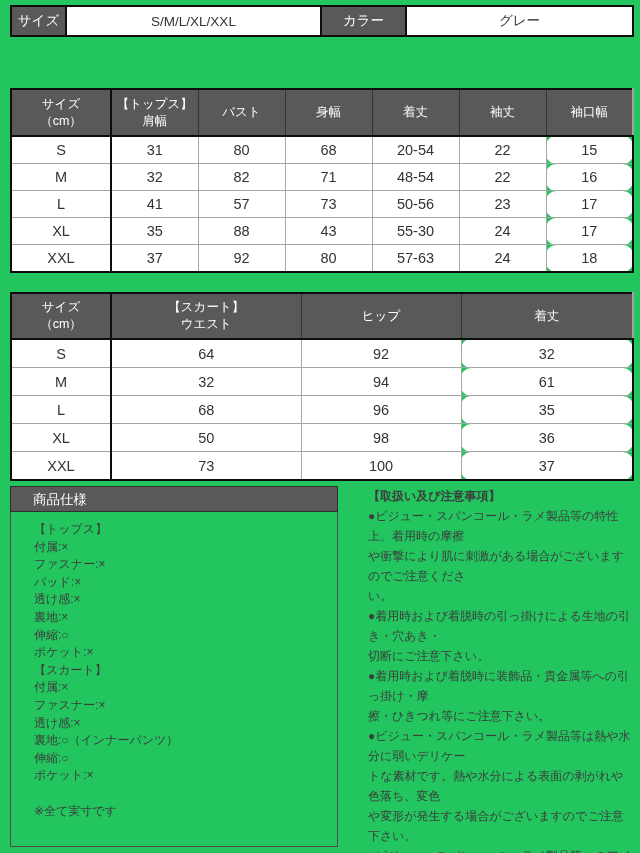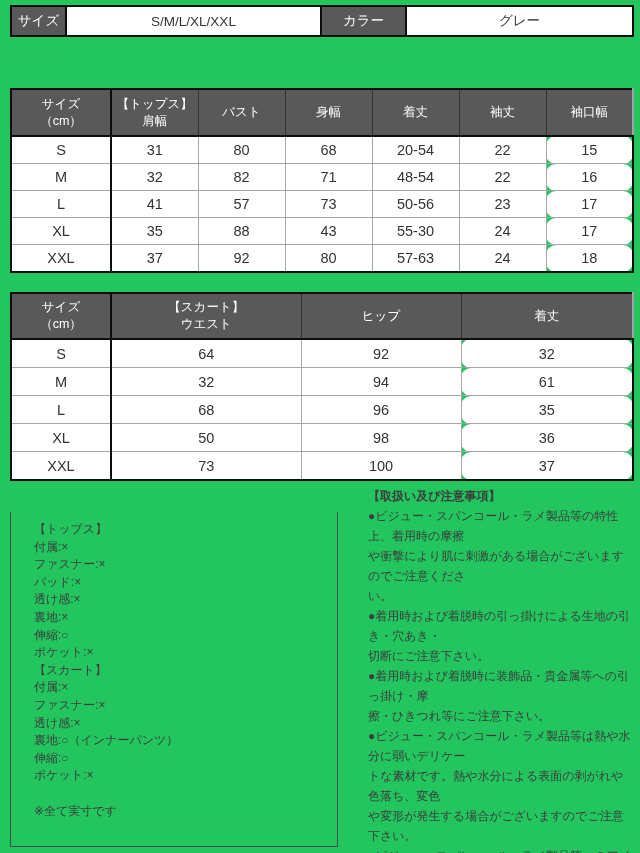--- a/index.html
+++ b/index.html
@@ -201,20 +201,21 @@
         </tr>
         <tr>
           <td>XXL</td>
           <td>73</td>
           <td>100</td>
           <td>37</td>
         </tr>
       </tbody>
   </table>
 
+  <div class="spec-bar">商品仕様</div>
   <div class="spec-box">【トップス】
 付属:×
 ファスナー:×
 パッド:×
 透け感:×
 裏地:×
 伸縮:○
 ポケット:×
 【スカート】
 付属:×

